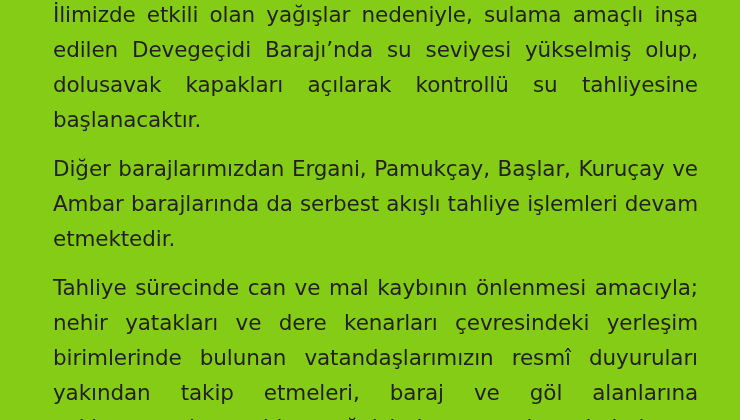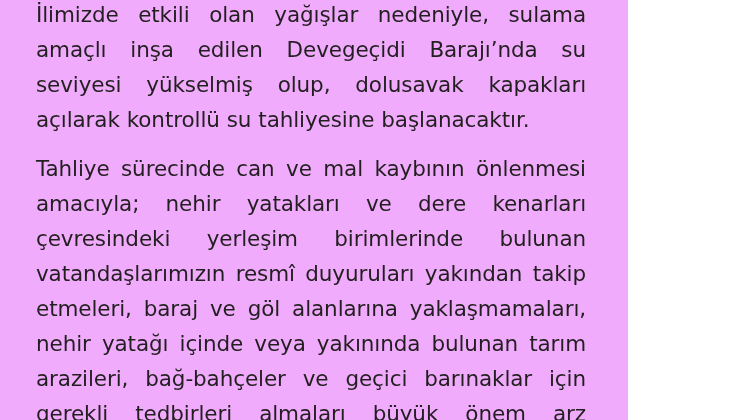--- a/index.html
+++ b/index.html
@@ -8,25 +8,25 @@
   }
   body {
     width: 740px;
     height: 420px;
     background: #ffffff;
     font-family: "DejaVu Sans", sans-serif;
     overflow: hidden;
   }
   .page {
     position: relative;
-    width: 628px;
+    width: 740px;
     height: 420px;
-    background: #f0abfc;
+    background: #84cc16;
     box-sizing: border-box;
-    padding: 0 42px 0 36px;
+    padding: 0 42px 0 53px;
     overflow: hidden;
   }
   .doc-body {
     padding-top: 0;
   }
   p.para {
     margin: 0;
     color: #231f20;
     font-size: 21.5px;
     line-height: 35px;
@@ -48,15 +48,16 @@
   p.last {
     margin-bottom: 0;
   }
 </style>
 </head>
 <body>
 
 <div class="page">
   <div class="doc-body">
     <p class="para first">İlimizde etkili olan yağışlar nedeniyle, sulama amaçlı inşa edilen Devegeçidi Barajı’nda su seviyesi yükselmiş olup, dolusavak kapakları açılarak kontrollü su tahliyesine başlanacaktır.</p>
+    <p class="para">Diğer barajlarımızdan Ergani, Pamukçay, Başlar, Kuruçay ve Ambar barajlarında da serbest akışlı tahliye işlemleri devam etmektedir.</p>
     <p class="para last">Tahliye sürecinde can ve mal kaybının önlenmesi amacıyla; nehir yatakları ve dere kenarları çevresindeki yerleşim birimlerinde bulunan vatandaşlarımızın resmî duyuruları yakından takip etmeleri, baraj ve göl alanlarına yaklaşmamaları, nehir yatağı içinde veya yakınında bulunan tarım arazileri, bağ-bahçeler ve geçici barınaklar için gerekli tedbirleri almaları büyük önem arz etmektedir. Ayrıca tahliye süresince nehir yataklarına girilmemesi ve su seviyesinde</p>
   </div>
 </div>
 
 </body></html>

